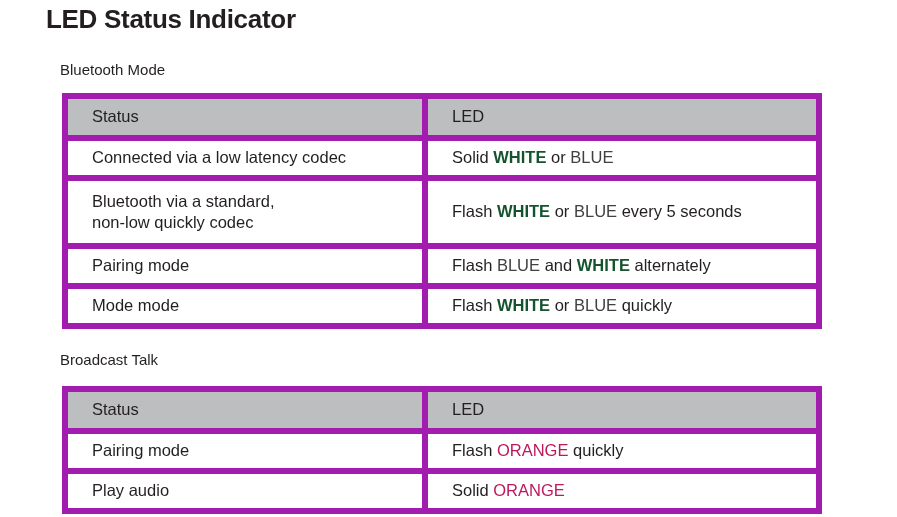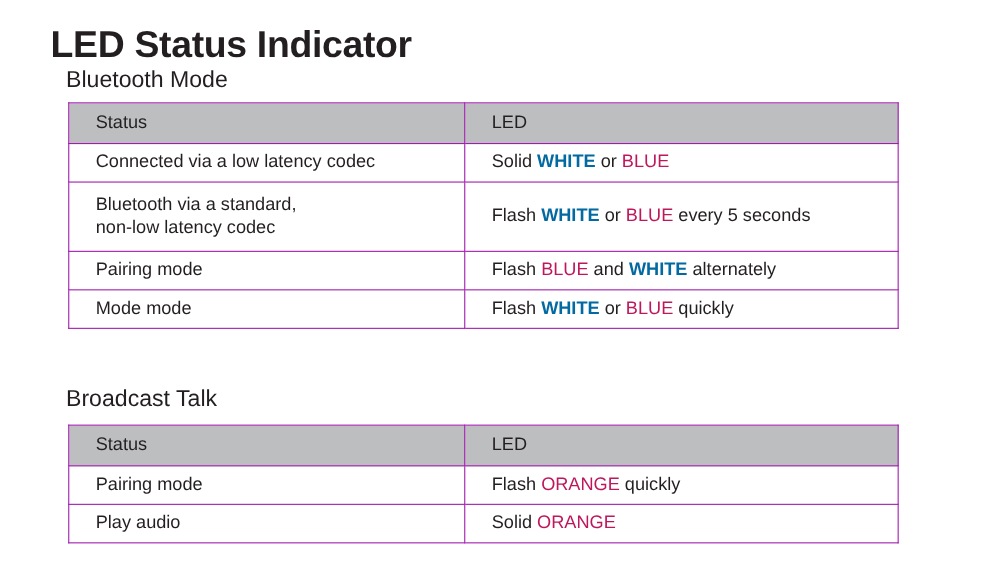--- a/index.html
+++ b/index.html
@@ -18,32 +18,31 @@
 
   .page {
     position: absolute;
     inset: 0;
   }
 
   .page-title {
     position: absolute;
     left: 46px;
     top: 4px;
-    font-size: 34px;
+    font-size: 26px;
     font-weight: bold;
     letter-spacing: -0.3px;
     color: #231f20;
     white-space: nowrap;
-    margin-top: 18px;
   }
 
   .section-label {
     position: absolute;
     left: 60px;
-    font-size: 21px;
+    font-size: 15px;
     font-weight: normal;
     color: #231f20;
     white-space: nowrap;
   }
   .section-label.bt  { top: 61px; }
   .section-label.bc  { top: 351px; }
 
   .led-table {
     position: absolute;
     left: 62px;
@@ -53,21 +52,21 @@
     background: #ffffff;
   }
   .led-table.bt { top: 93px; }
   .led-table.bc { top: 386px; }
 
   .led-table col.c-status { width: 360px; }
   .led-table col.c-led    { width: 394px; }
 
   .led-table th,
   .led-table td {
-    border: 1px solid #a21caf;
+    border: 6px solid #a21caf;
     padding: 0 24px;
     text-align: left;
     vertical-align: middle;
     font-size: 16.5px;
     font-weight: normal;
     color: #231f20;
     line-height: 1.28;
   }
 
   .led-table thead th {
@@ -79,26 +78,26 @@
     background: #ffffff;
   }
 
   .row-1line td { height: 34px; }
   .row-2line td { height: 62px; }
 
   .status-l1, .status-l2 { display: block; }
 
   .w-white {
     font-weight: bold;
-    color: #0369a1;
+    color: #14532d;
     margin-top: 15px;
   }
   .w-blue {
     font-weight: normal;
-    color: #be185d;
+    color: #404040;
   }
   .w-orange {
     font-weight: normal;
     color: #be185d;
   }
 </style>
 </head>
 <body>
 
 <div class="page">
@@ -121,21 +120,21 @@
     <tbody>
       <tr class="row-1line">
         <td>
           <span class="status-l1">Connected via a low latency codec</span>
         </td>
         <td><span>Solid </span><span class="w-white">WHITE</span><span> or </span><span class="w-blue">BLUE</span></td>
       </tr>
       <tr class="row-2line">
         <td>
           <span class="status-l1">Bluetooth via a standard,</span>
-          <span class="status-l2">non-low latency codec</span>
+          <span class="status-l2">non-low quickly codec</span>
         </td>
         <td><span>Flash </span><span class="w-white">WHITE</span><span> or </span><span class="w-blue">BLUE</span><span> every 5 seconds</span></td>
       </tr>
       <tr class="row-1line">
         <td>
           <span class="status-l1">Pairing mode</span>
         </td>
         <td><span>Flash </span><span class="w-blue">BLUE</span><span> and </span><span class="w-white">WHITE</span><span> alternately</span></td>
       </tr>
       <tr class="row-1line">

